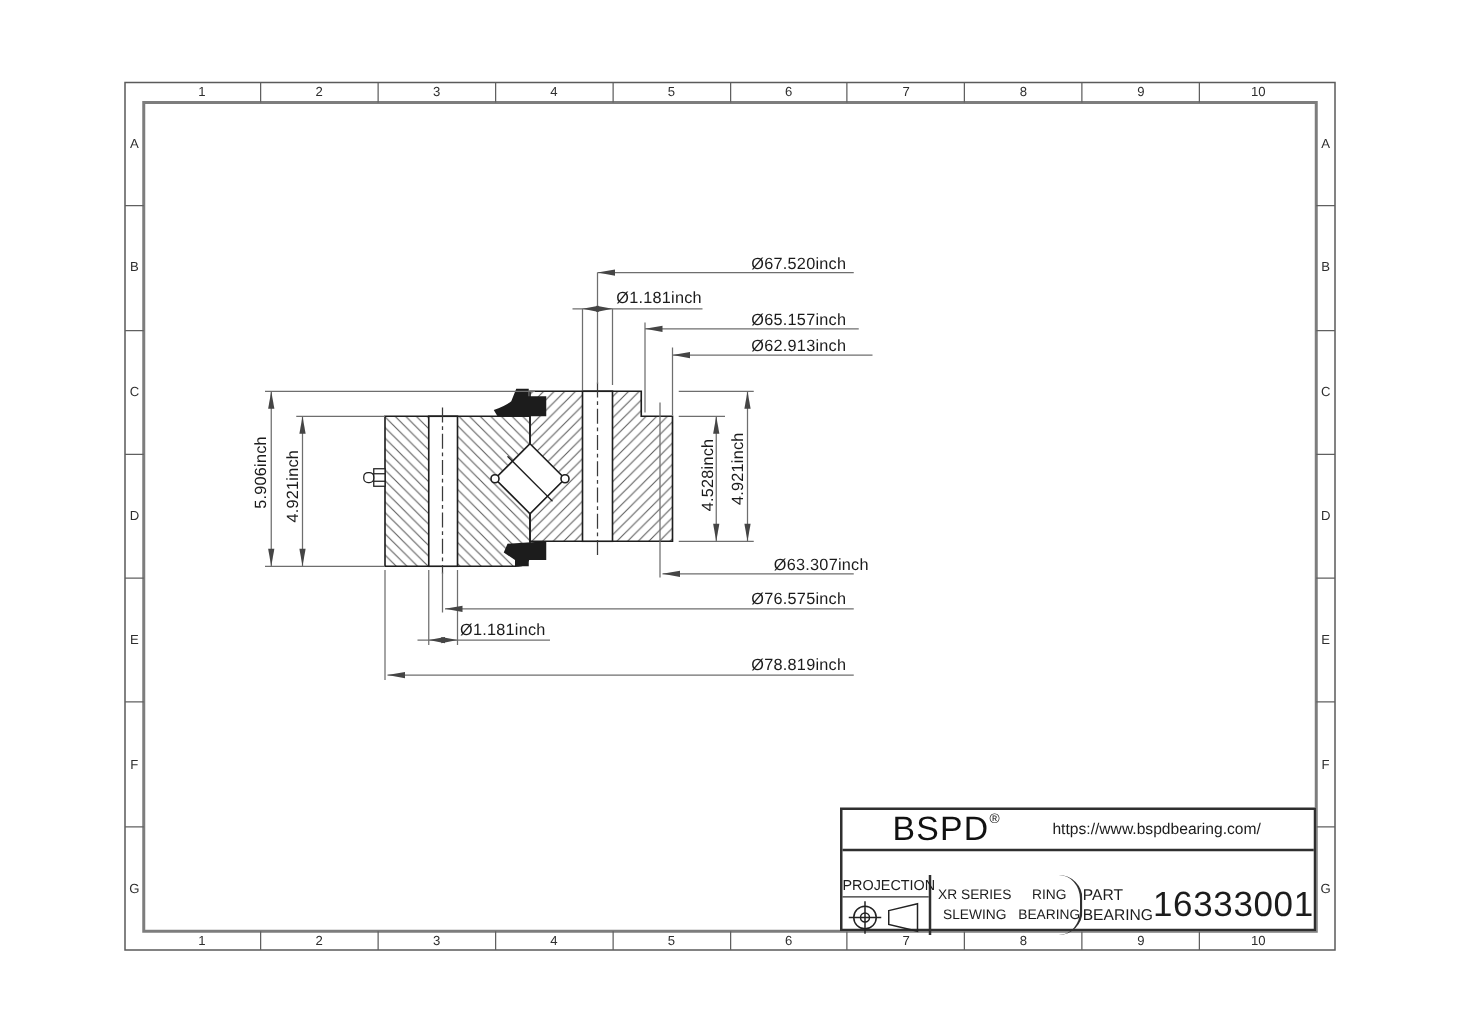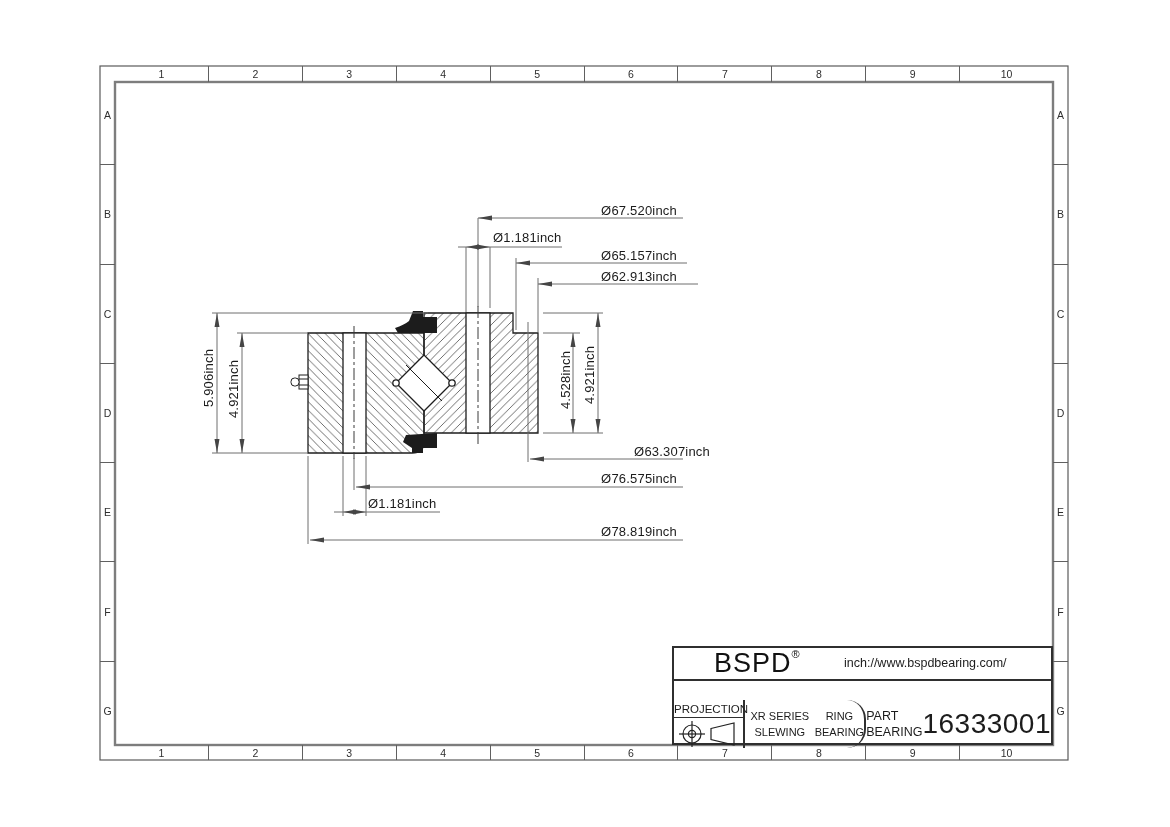--- a/index.html
+++ b/index.html
@@ -189,30 +189,30 @@
     </div>
 
   <div class="dimlabel r" style="left:575px;top:203px;width:102px">Ø67.520inch</div>
   <div class="dimlabel" style="left:493px;top:230px">Ø1.181inch</div>
   <div class="dimlabel r" style="left:575px;top:248px;width:102px">Ø65.157inch</div>
   <div class="dimlabel r" style="left:575px;top:269px;width:102px">Ø62.913inch</div>
   <div class="dimlabel vlabel" style="left:169px;top:370px">5.906inch</div>
   <div class="dimlabel vlabel" style="left:194px;top:381px">4.921inch</div>
   <div class="dimlabel vlabel" style="left:526px;top:372px">4.528inch</div>
   <div class="dimlabel vlabel" style="left:550px;top:367px">4.921inch</div>
-  <div class="dimlabel r" style="left:608px;top:444px;width:102px">Ø63.307inch</div>
+  <div class="dimlabel r" style="left:593px;top:444px;width:102px">Ø63.307inch</div>
   <div class="dimlabel r" style="left:575px;top:471px;width:102px">Ø76.575inch</div>
   <div class="dimlabel" style="left:368px;top:496px">Ø1.181inch</div>
   <div class="dimlabel r" style="left:575px;top:524px;width:102px">Ø78.819inch</div>
 
   <div class="titleblock" style="left:672px;top:646px;width:381px;height:99px">
     <div class="tb-top">
       <div class="tb-brand"><span>BSPD</span><sup>®</sup></div>
       <div class="tb-companyblock">
-        <div class="tb-website">inch://www.bspdbearing.com/</div>
+        <div class="tb-website">https://www.bspdbearing.com/</div>
       </div>
     </div>
     <div class="tb-bottom">
       <div class="tb-proj">
         <div class="tb-proj-label">PROJECTION</div>
         <svg width="62" height="28" viewBox="0 0 62 28" style="margin-top:2px">
           <g stroke="#222" stroke-width="1.2" fill="none">
             <circle cx="14" cy="14" r="9"></circle>
             <circle cx="14" cy="14" r="3.6"></circle>
             <line x1="1" y1="14" x2="27" y2="14"></line>

